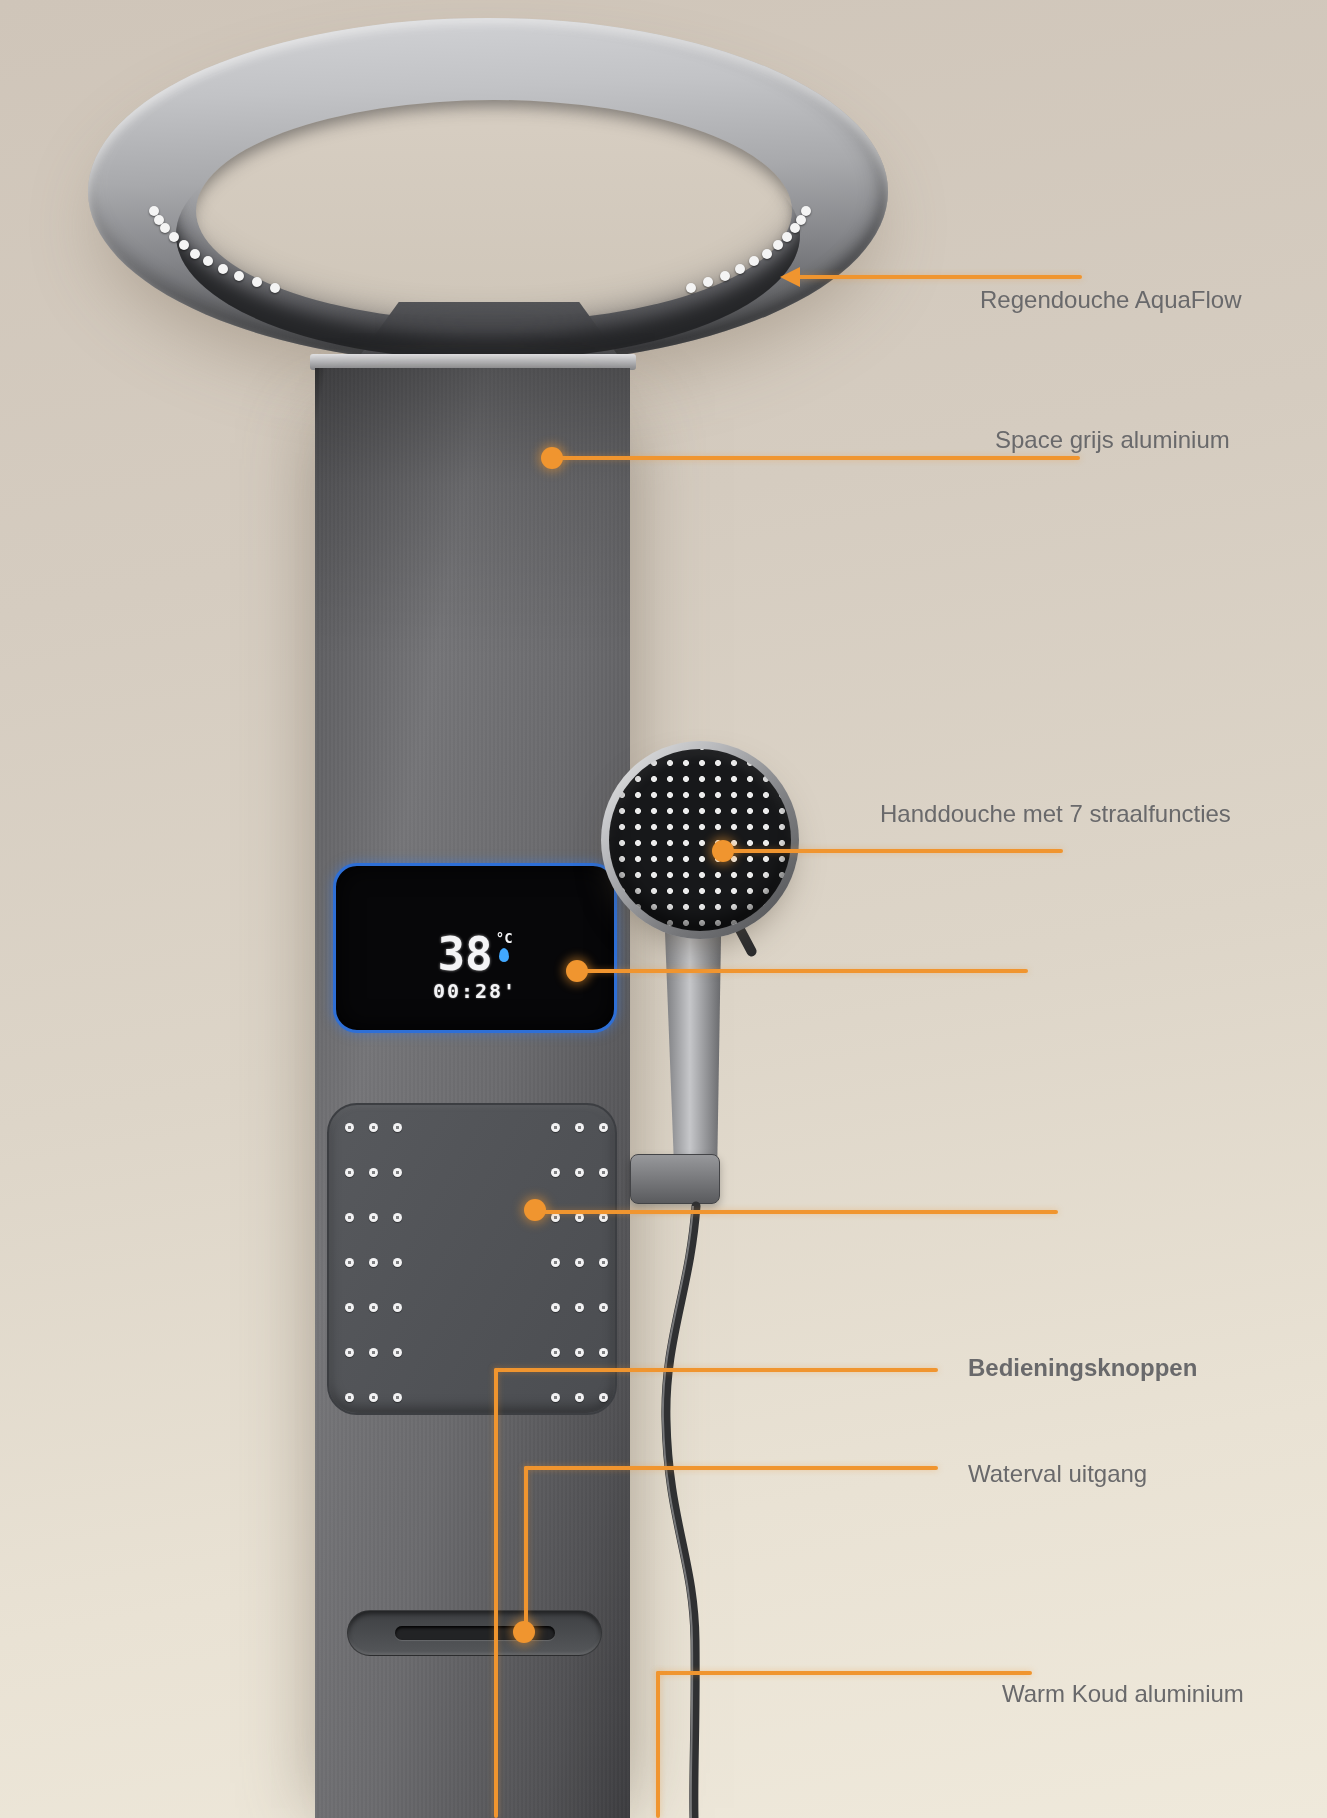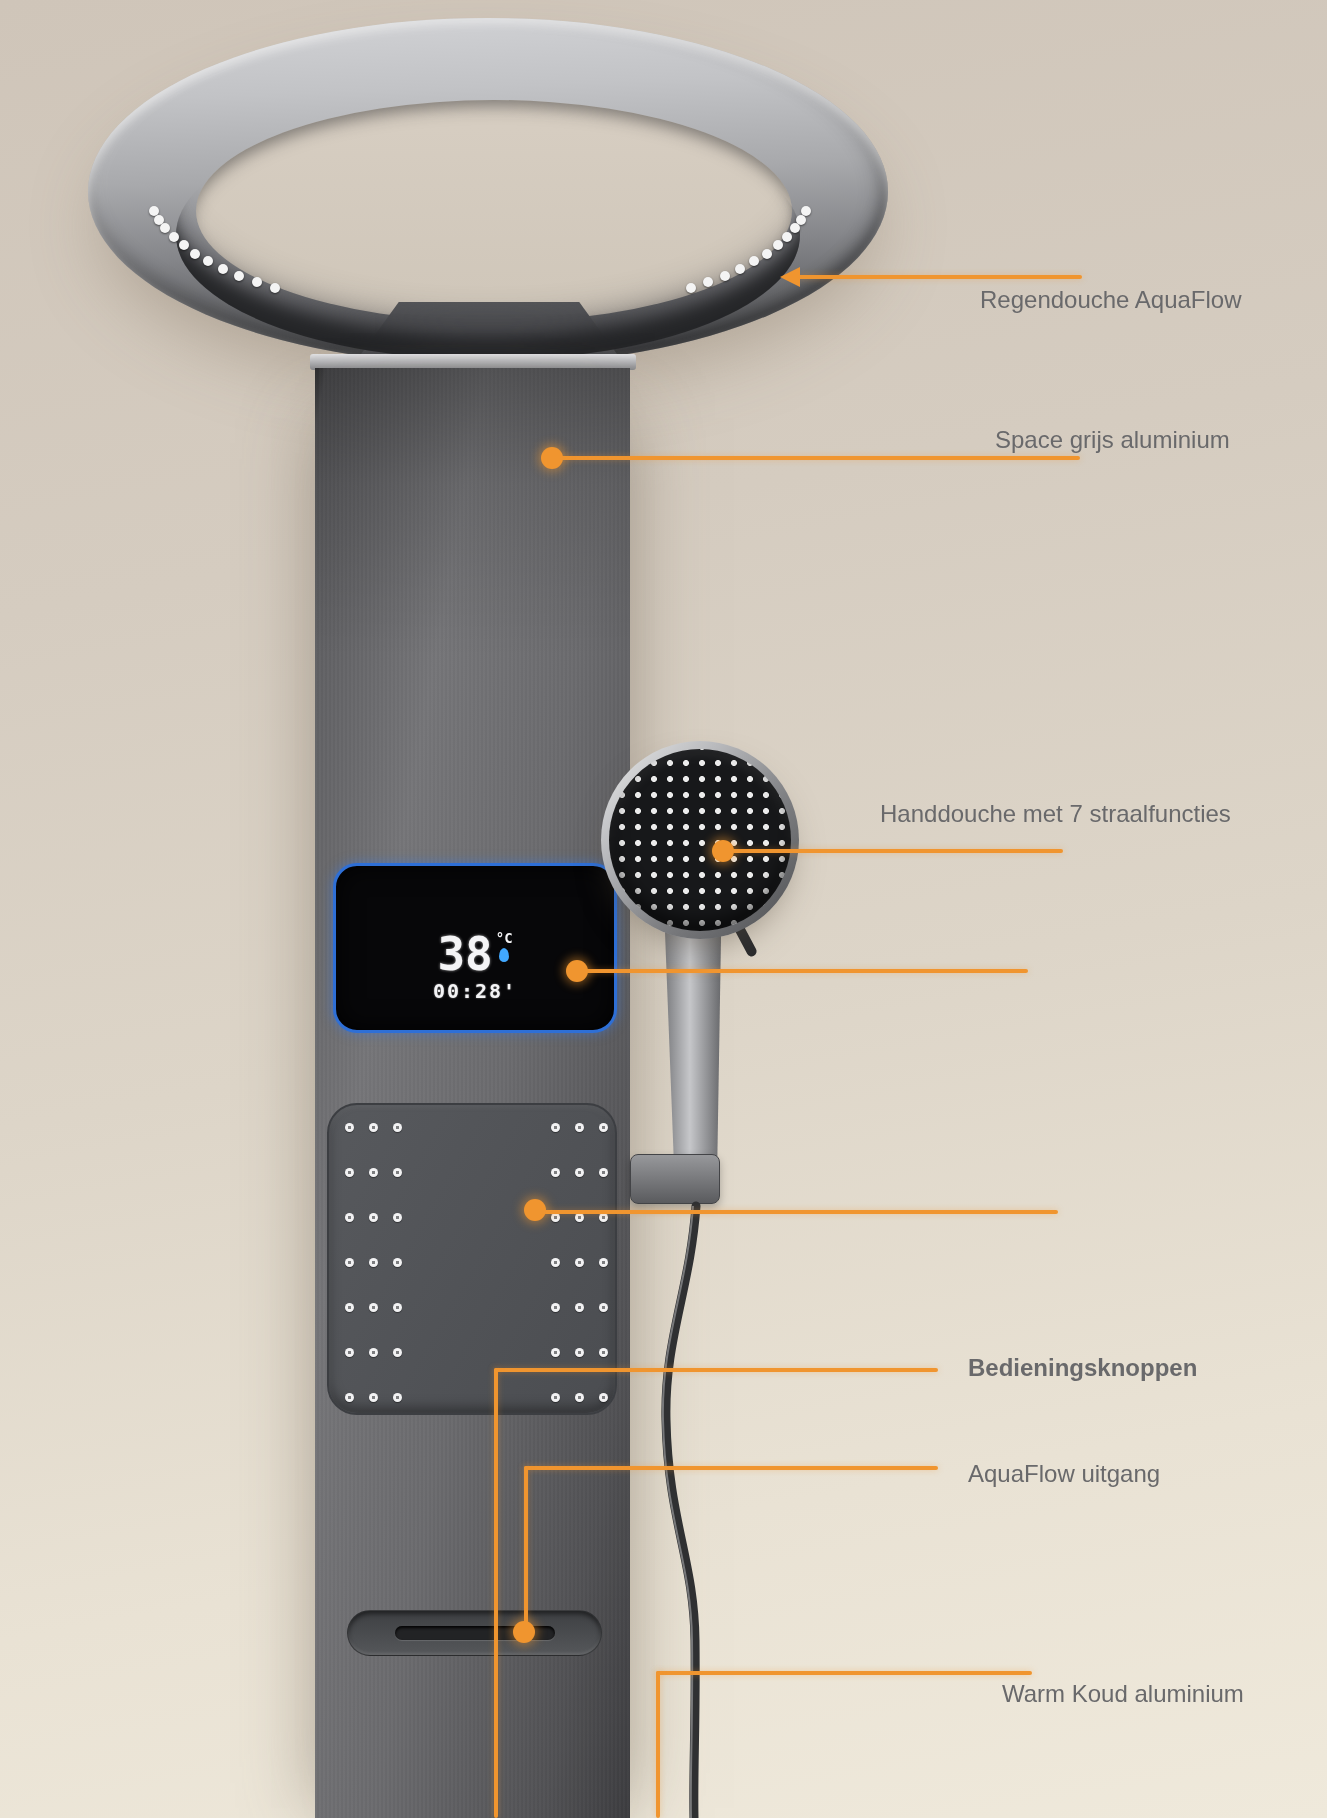--- a/index.html
+++ b/index.html
@@ -190,21 +190,21 @@
   <div class="abs cl" style="left:535px;top:1210px;width:523px;height:4px;"></div>
   <div class="abs cdot" style="left:524px;top:1199px;"></div>
 
   <div class="abs cl" style="left:494px;top:1368px;width:444px;height:4px;"></div>
   <div class="abs cl" style="left:494px;top:1368px;width:4px;height:450px;"></div>
   <div class="abs clabel" style="left:968px;top:1352px;font-weight:bold;">Bedieningsknoppen</div>
 
   <div class="abs cl" style="left:524px;top:1466px;width:414px;height:4px;"></div>
   <div class="abs cl" style="left:524px;top:1466px;width:4px;height:166px;"></div>
   <div class="abs cdot" style="left:513px;top:1621px;"></div>
-  <div class="abs clabel" style="left:968px;top:1458px;">AquaFlow uitgang</div>
+  <div class="abs clabel" style="left:968px;top:1458px;">Waterval uitgang</div>
 
   <div class="abs cl" style="left:656px;top:1671px;width:376px;height:4px;"></div>
   <div class="abs cl" style="left:656px;top:1671px;width:4px;height:147px;"></div>
   <div class="abs clabel" style="left:1002px;top:1678px;">Warm Koud aluminium</div>
 
 <span class="nozzle" style="left: 149.161px; top: 205.554px; height: 10px; width: 10px;"></span>
     <span class="nozzle" style="left: 153.93px; top: 214.544px; height: 10px; width: 10px;"></span>
     <span class="nozzle" style="left: 160.467px; top: 223.38px; height: 10px; width: 10px;"></span>
     <span class="nozzle" style="left: 168.736px; top: 232.016px; height: 10px; width: 10px;"></span>
     <span class="nozzle" style="left: 178.692px; top: 240.404px; height: 10px; width: 10px;"></span>

